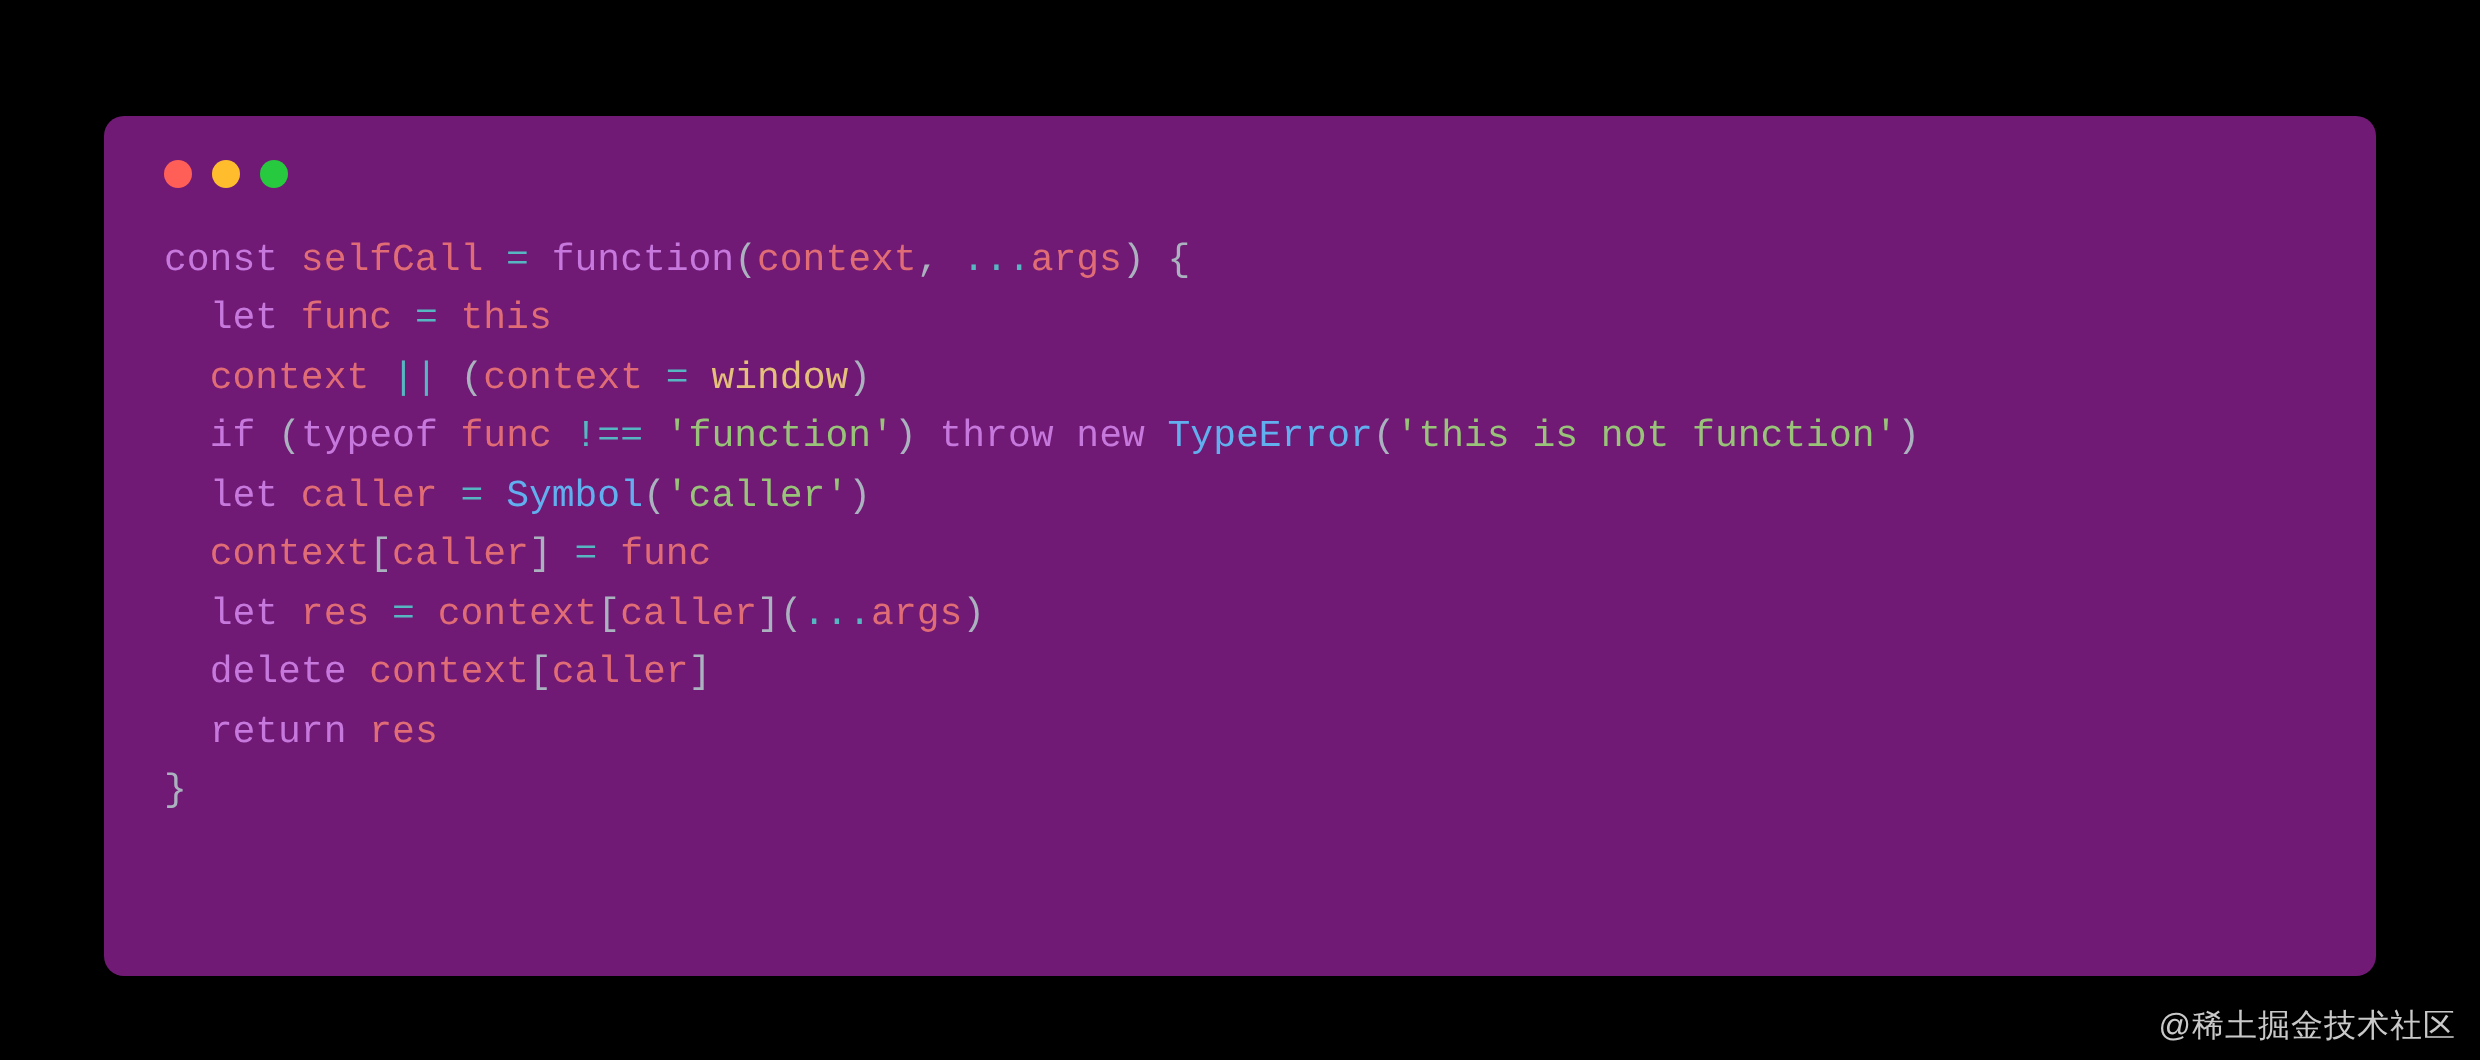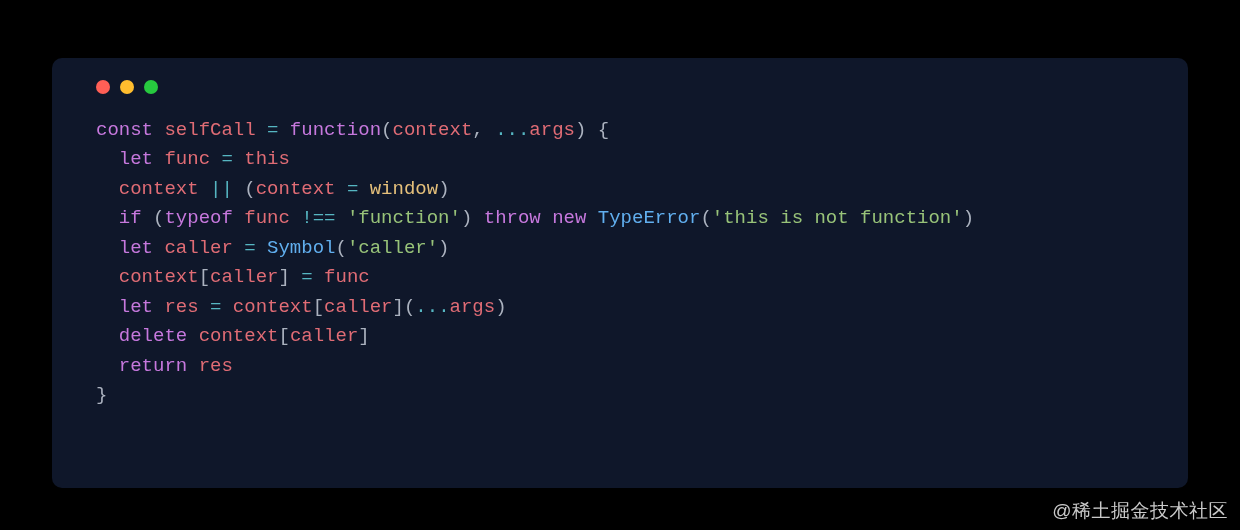--- a/index.html
+++ b/index.html
@@ -14,24 +14,24 @@
     position: relative;
     width: 1240px;
     height: 530px;
   }
   .card {
     position: absolute;
     left: 52px;
     top: 58px;
     width: 1136px;
     height: 430px;
-    background: #0f172a;
+    background: #701a75;
     border-radius: 10px;
     box-shadow: 0 20px 50px rgba(0,0,0,0.6);
-    padding: 22px 30px 20px 44px;
+    padding: 22px 30px 20px 30px;
   }
   .traffic {
     display: flex;
     gap: 10px;
     margin-bottom: 22px;
   }
   .dot {
     width: 14px;
     height: 14px;
     border-radius: 50%;
@@ -54,21 +54,21 @@
   .tk-fn     { color: #61afef; }   
   .tk-builtin{ color: #e5c07b; }   
   .tk-str    { color: #98c379; }   
 
   .watermark {
     position: absolute;
     right: 12px;
     bottom: 6px;
     color: #c9c9c9;
     font-family: "PingFang SC","Microsoft YaHei",Arial,sans-serif;
-    font-size: 19px;
+    font-size: 16px;
     letter-spacing: 0.5px;
   }
 </style>
 </head>
 <body>
 
 <div class="stage">
   <div class="card">
     <div class="traffic">
       <div class="dot red"></div>

